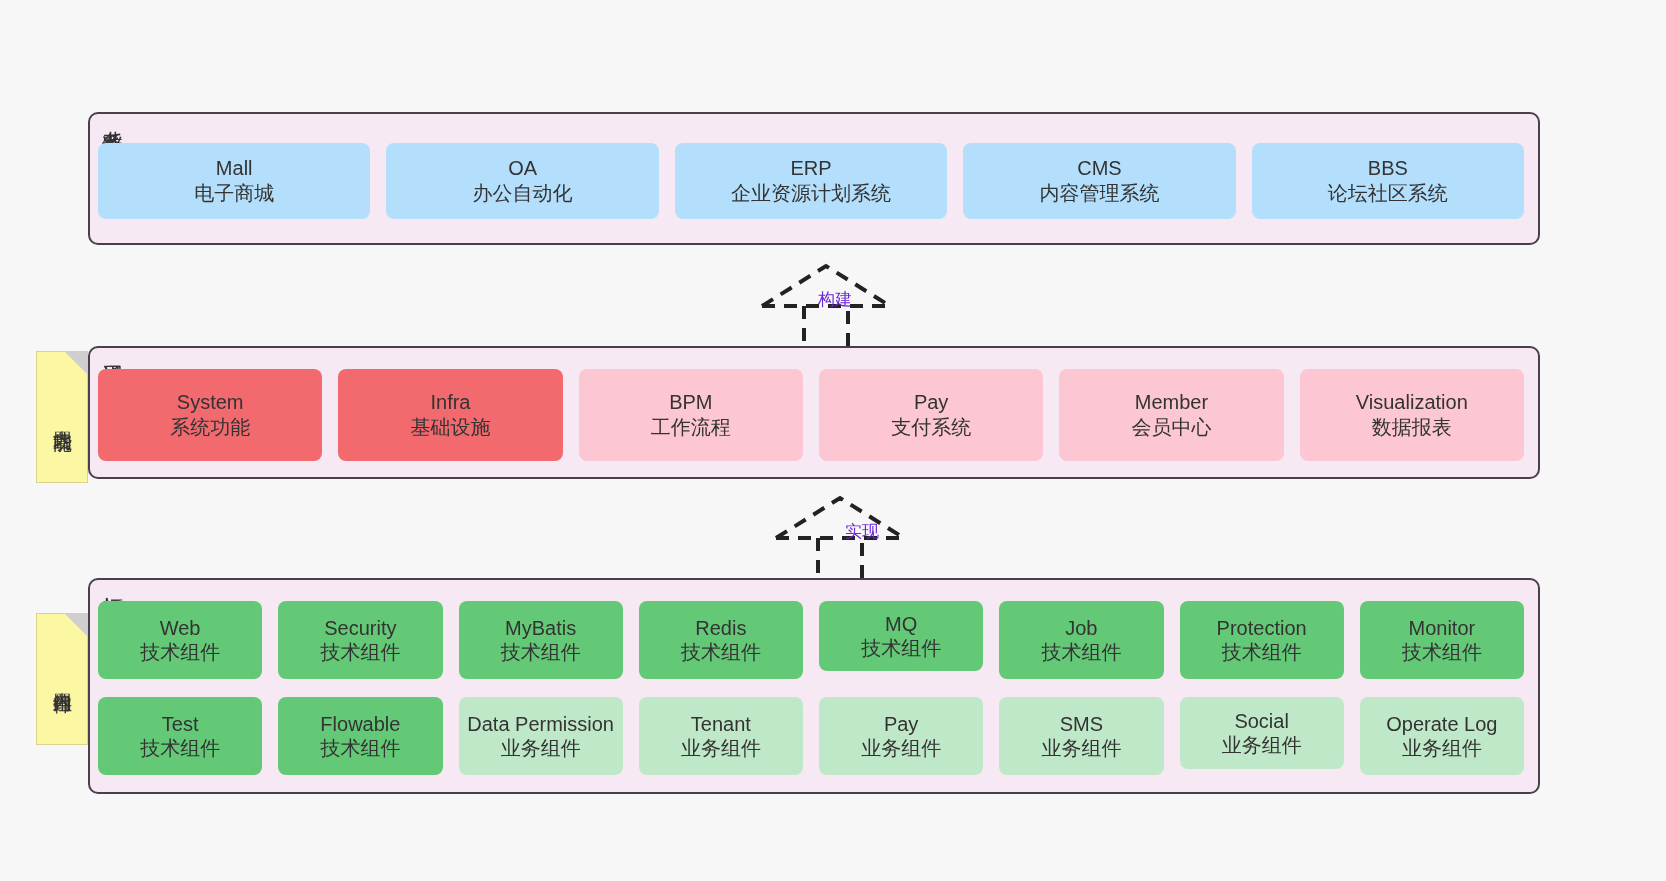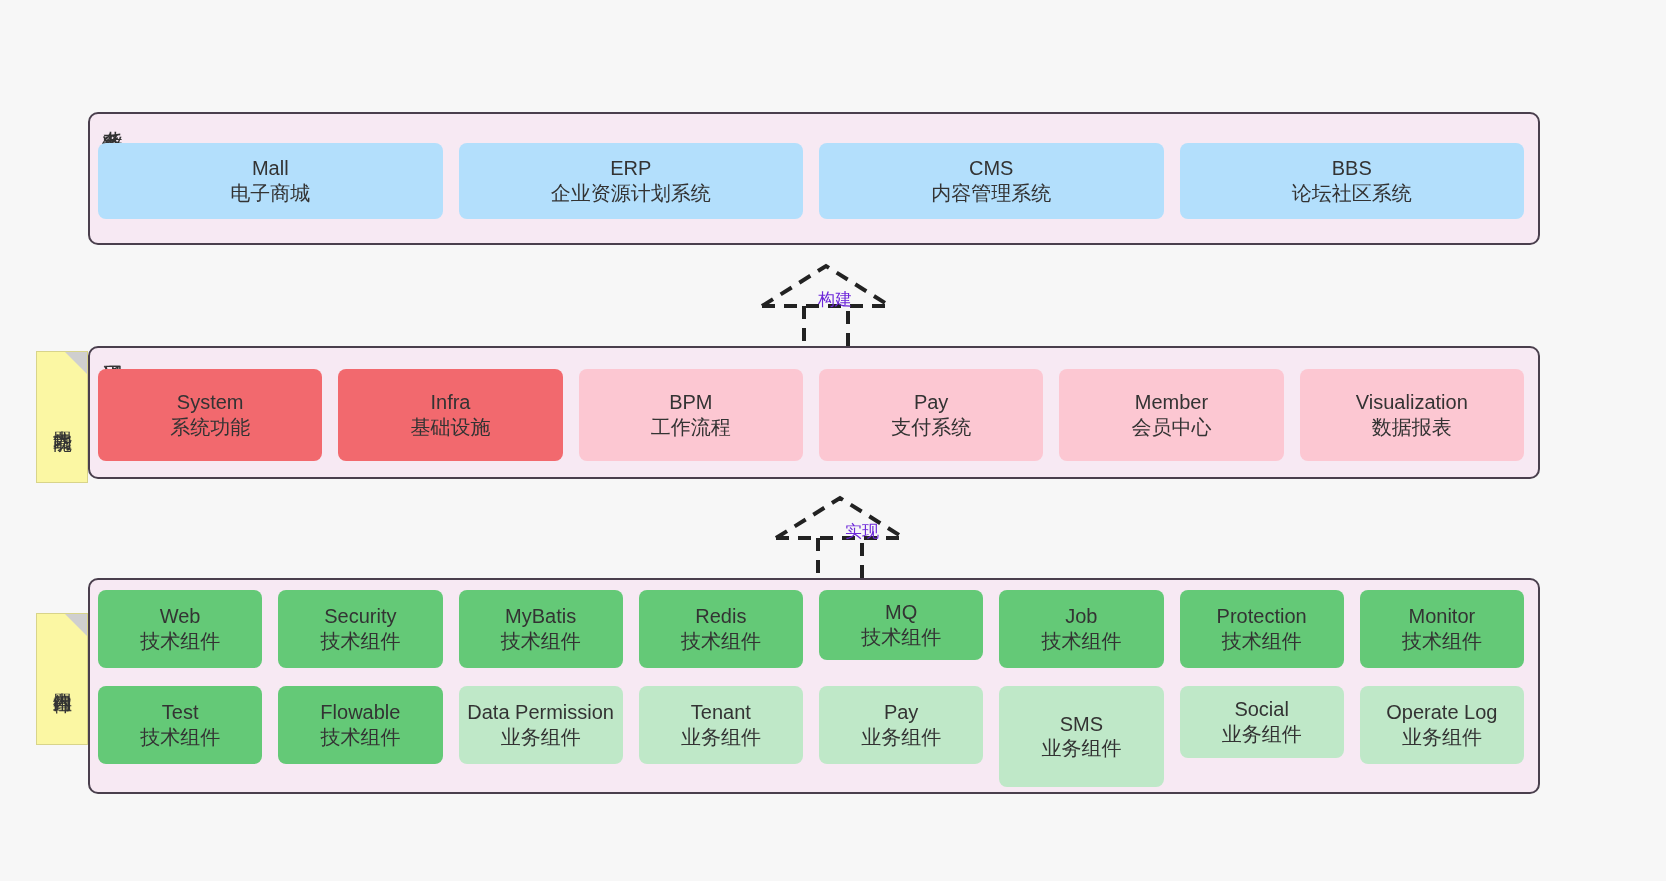--- a/index.html
+++ b/index.html
@@ -145,20 +145,24 @@
 
   <div class="layer" id="layer-business" style="left:88px; top:112px; width:1452px; height:133px;">
     <div class="layer-title">业务系统</div>
     <div class="layer-body">
       <div class="row" id="row-business">
           <div class="card c-blue" style="height: 76px;">
             <div class="t1">Mall</div>
             <div class="t2">电子商城</div>
           </div>
           <div class="card c-blue" style="height: 76px;">
+            <div class="t1">OA</div>
+            <div class="t2">办公自动化</div>
+          </div>
+          <div class="card c-blue" style="height: 76px;">
             <div class="t1">ERP</div>
             <div class="t2">企业资源计划系统</div>
           </div>
           <div class="card c-blue" style="height: 76px;">
             <div class="t1">CMS</div>
             <div class="t2">内容管理系统</div>
           </div>
           <div class="card c-blue" style="height: 76px;">
             <div class="t1">BBS</div>
             <div class="t2">论坛社区系统</div>
@@ -280,21 +284,21 @@
             <div class="t2">业务组件</div>
           </div>
           <div class="card c-lightgreen" style="height: 78px;">
             <div class="t1">Tenant</div>
             <div class="t2">业务组件</div>
           </div>
           <div class="card c-lightgreen" style="height: 78px;">
             <div class="t1">Pay</div>
             <div class="t2">业务组件</div>
           </div>
-          <div class="card c-lightgreen" style="height: 101px;">
+          <div class="card c-lightgreen" style="height: 78px;">
             <div class="t1">SMS</div>
             <div class="t2">业务组件</div>
           </div>
           <div class="card c-lightgreen" style="height: 72px;">
             <div class="t1">Social</div>
             <div class="t2">业务组件</div>
           </div>
           <div class="card c-lightgreen" style="height: 78px;">
             <div class="t1">Operate Log</div>
             <div class="t2">业务组件</div>

